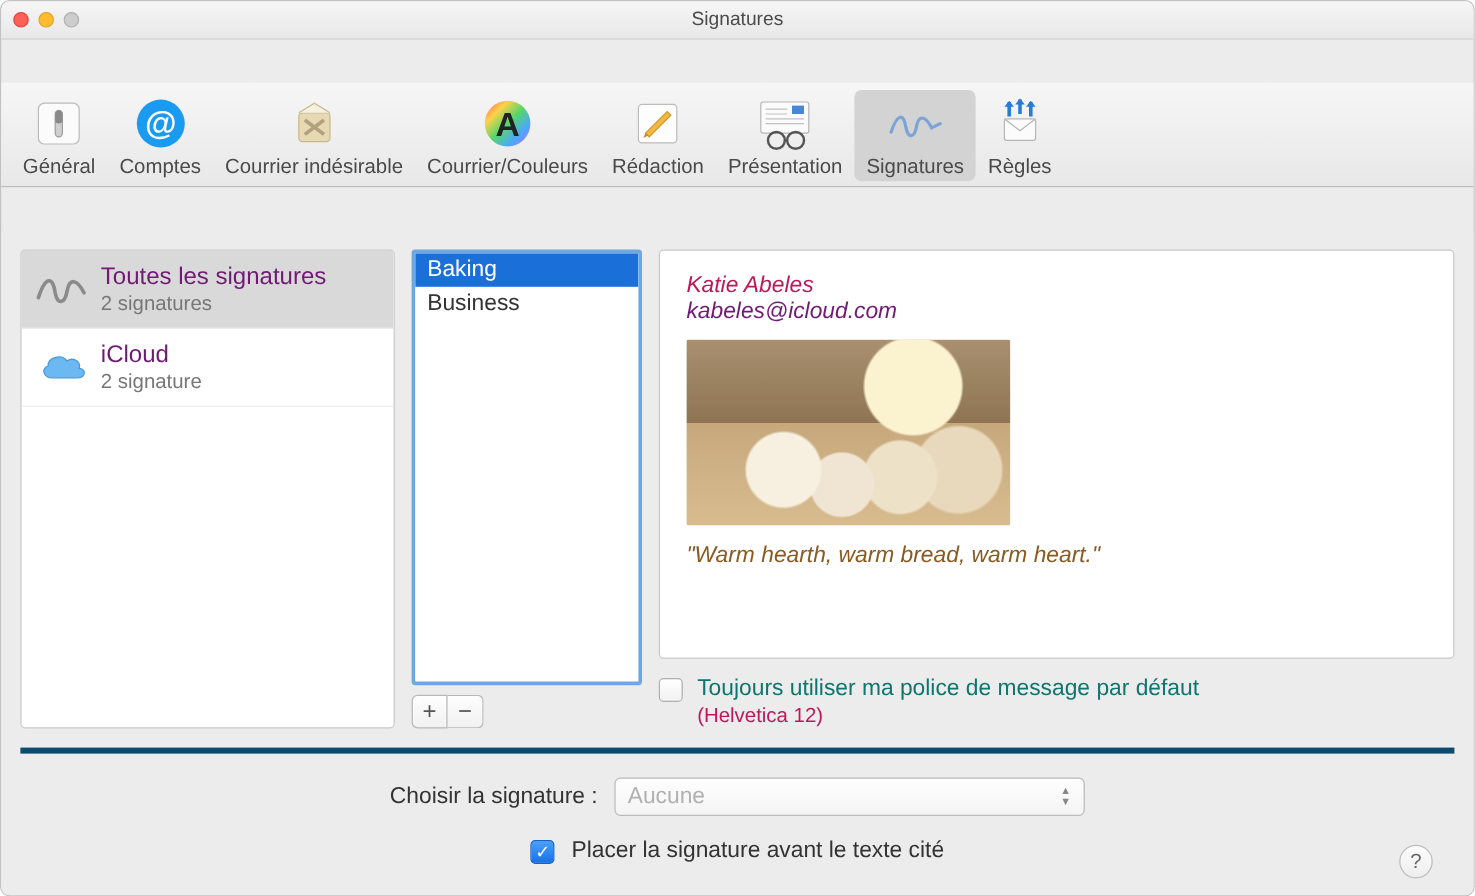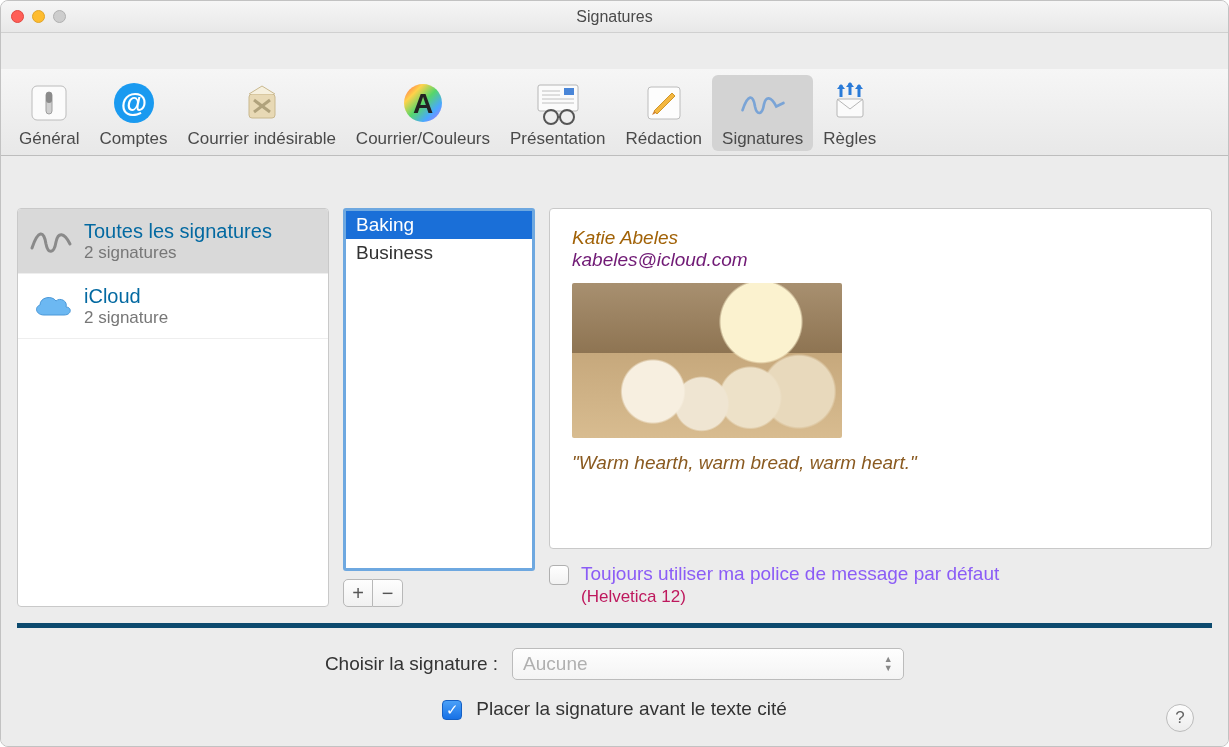--- a/index.html
+++ b/index.html
@@ -111,21 +111,21 @@
     padding: 10px 12px;
     border-bottom: 1px solid #eee;
   }
   .acct-row.all {
     background: #d9d9d9;
   }
   .acct-icon {
     width: 44px; height: 44px;
     display: flex; align-items: center; justify-content: center;
   }
-  .acct-texts .t1 { font-size: 20px; color: #0369a1; }
+  .acct-texts .t1 { font-size: 20px; color: #701a75; }
   .acct-texts .t2 { font-size: 17px; color: #777; }
 
   
   .siglist-wrap {
     width: 192px;
     display: flex;
     flex-direction: column;
   }
   .siglist {
     flex: 1;
@@ -166,21 +166,21 @@
     flex-direction: column;
   }
   .preview {
     flex: 1;
     background: #fff;
     border: 1px solid #c9c9c9;
     border-radius: 4px;
     padding: 18px 22px;
     font-size: 19px;
   }
-  .prev-name { color: #a16207; font-style: italic; }
+  .prev-name { color: #be185d; font-style: italic; }
   .prev-email { color: #701a75; font-style: italic; margin-bottom: 12px; }
   .prev-image {
     width: 270px; height: 155px;
     border-radius: 2px;
     margin-bottom: 14px;
     background:
       radial-gradient(circle at 30% 70%, #f7efe0 14%, transparent 15%),
       radial-gradient(circle at 48% 78%, #efe5d2 14%, transparent 15%),
       radial-gradient(circle at 66% 74%, #ede1c8 14%, transparent 15%),
       radial-gradient(circle at 84% 70%, #e8d9bc 14%, transparent 15%),
@@ -205,21 +205,21 @@
     justify-content: center;
     flex-shrink: 0;
     margin-top: 2px;
   }
   .checkbox.checked {
     background: linear-gradient(#4aa0f8, #1771e6);
     border-color: #1560c4;
     color: #fff;
     font-size: 15px;
   }
-  .df-texts .df1 { font-size: 19px; color: #8b5cf6; }
+  .df-texts .df1 { font-size: 19px; color: #0f766e; }
   .df-texts .df2 { font-size: 17px; color: #be185d; margin-top: 2px; }
 
   
   .footer {
     border-top: 5px solid #0c4a6e;
     margin-top: 16px;
     padding: 20px 24px 26px 24px;
     display: flex;
     flex-direction: column;
     align-items: center;
@@ -334,44 +334,44 @@
           </defs>
           <circle cx="23" cy="23" r="19" fill="url(#rb)"></circle>
           <text x="23" y="33" font-size="28" font-weight="bold" text-anchor="middle" fill="#222">A</text>
         </svg>
       </div>
       <div class="label">Courrier/Couleurs</div>
     </div>
 
     <div class="toolbar-item">
       <div class="ticon">
+        <svg width="44" height="44" viewBox="0 0 44 44">
+          <rect x="6" y="6" width="32" height="32" rx="3" fill="#fdfdfd" stroke="#bcbcbc"></rect>
+          <path d="M12 30 L30 12 L33 15 L15 33 Z" fill="#f4b740" stroke="#cf9628"></path>
+          <path d="M12 30 L10 34 L14 32 Z" fill="#d08030"></path>
+        </svg>
+      </div>
+      <div class="label">Rédaction</div>
+    </div>
+
+    <div class="toolbar-item">
+      <div class="ticon">
         <svg width="48" height="44" viewBox="0 0 48 44">
           <rect x="4" y="4" width="40" height="26" rx="2" fill="#fbfbfb" stroke="#b6b6b6"></rect>
           <rect x="30" y="7" width="10" height="7" fill="#4a86d8"></rect>
           <line x1="8" y1="10" x2="26" y2="10" stroke="#c0c0c0"></line>
           <line x1="8" y1="14" x2="26" y2="14" stroke="#c0c0c0"></line>
           <line x1="8" y1="18" x2="40" y2="18" stroke="#c0c0c0"></line>
           <line x1="8" y1="22" x2="40" y2="22" stroke="#c0c0c0"></line>
           <circle cx="17" cy="36" r="7" fill="none" stroke="#555" stroke-width="2"></circle>
           <circle cx="33" cy="36" r="7" fill="none" stroke="#555" stroke-width="2"></circle>
           <line x1="24" y1="36" x2="26" y2="36" stroke="#555" stroke-width="2"></line>
         </svg>
       </div>
       <div class="label">Présentation</div>
-    </div>
-
-    <div class="toolbar-item">
-      <div class="ticon">
-        <svg width="44" height="44" viewBox="0 0 44 44">
-          <rect x="6" y="6" width="32" height="32" rx="3" fill="#fdfdfd" stroke="#bcbcbc"></rect>
-          <path d="M12 30 L30 12 L33 15 L15 33 Z" fill="#f4b740" stroke="#cf9628"></path>
-          <path d="M12 30 L10 34 L14 32 Z" fill="#d08030"></path>
-        </svg>
-      </div>
-      <div class="label">Rédaction</div>
     </div>
 
     <div class="toolbar-item active">
       <div class="ticon">
         <svg width="54" height="40" viewBox="0 0 54 40">
           <path d="M4 28 C10 10, 16 10, 18 24 C20 34, 26 34, 28 22 C30 12, 36 12, 42 24 L50 20" fill="none" stroke="#7aa4d6" stroke-width="3" stroke-linecap="round"></path>
         </svg>
       </div>
       <div class="label">Signatures</div>
     </div>

